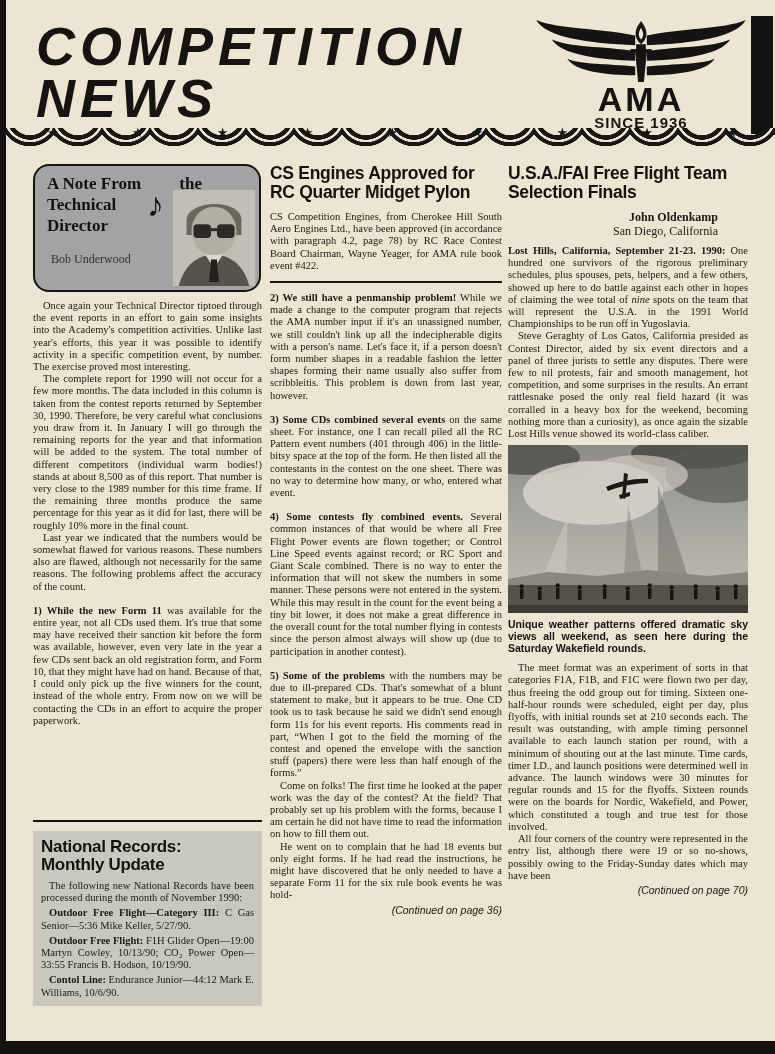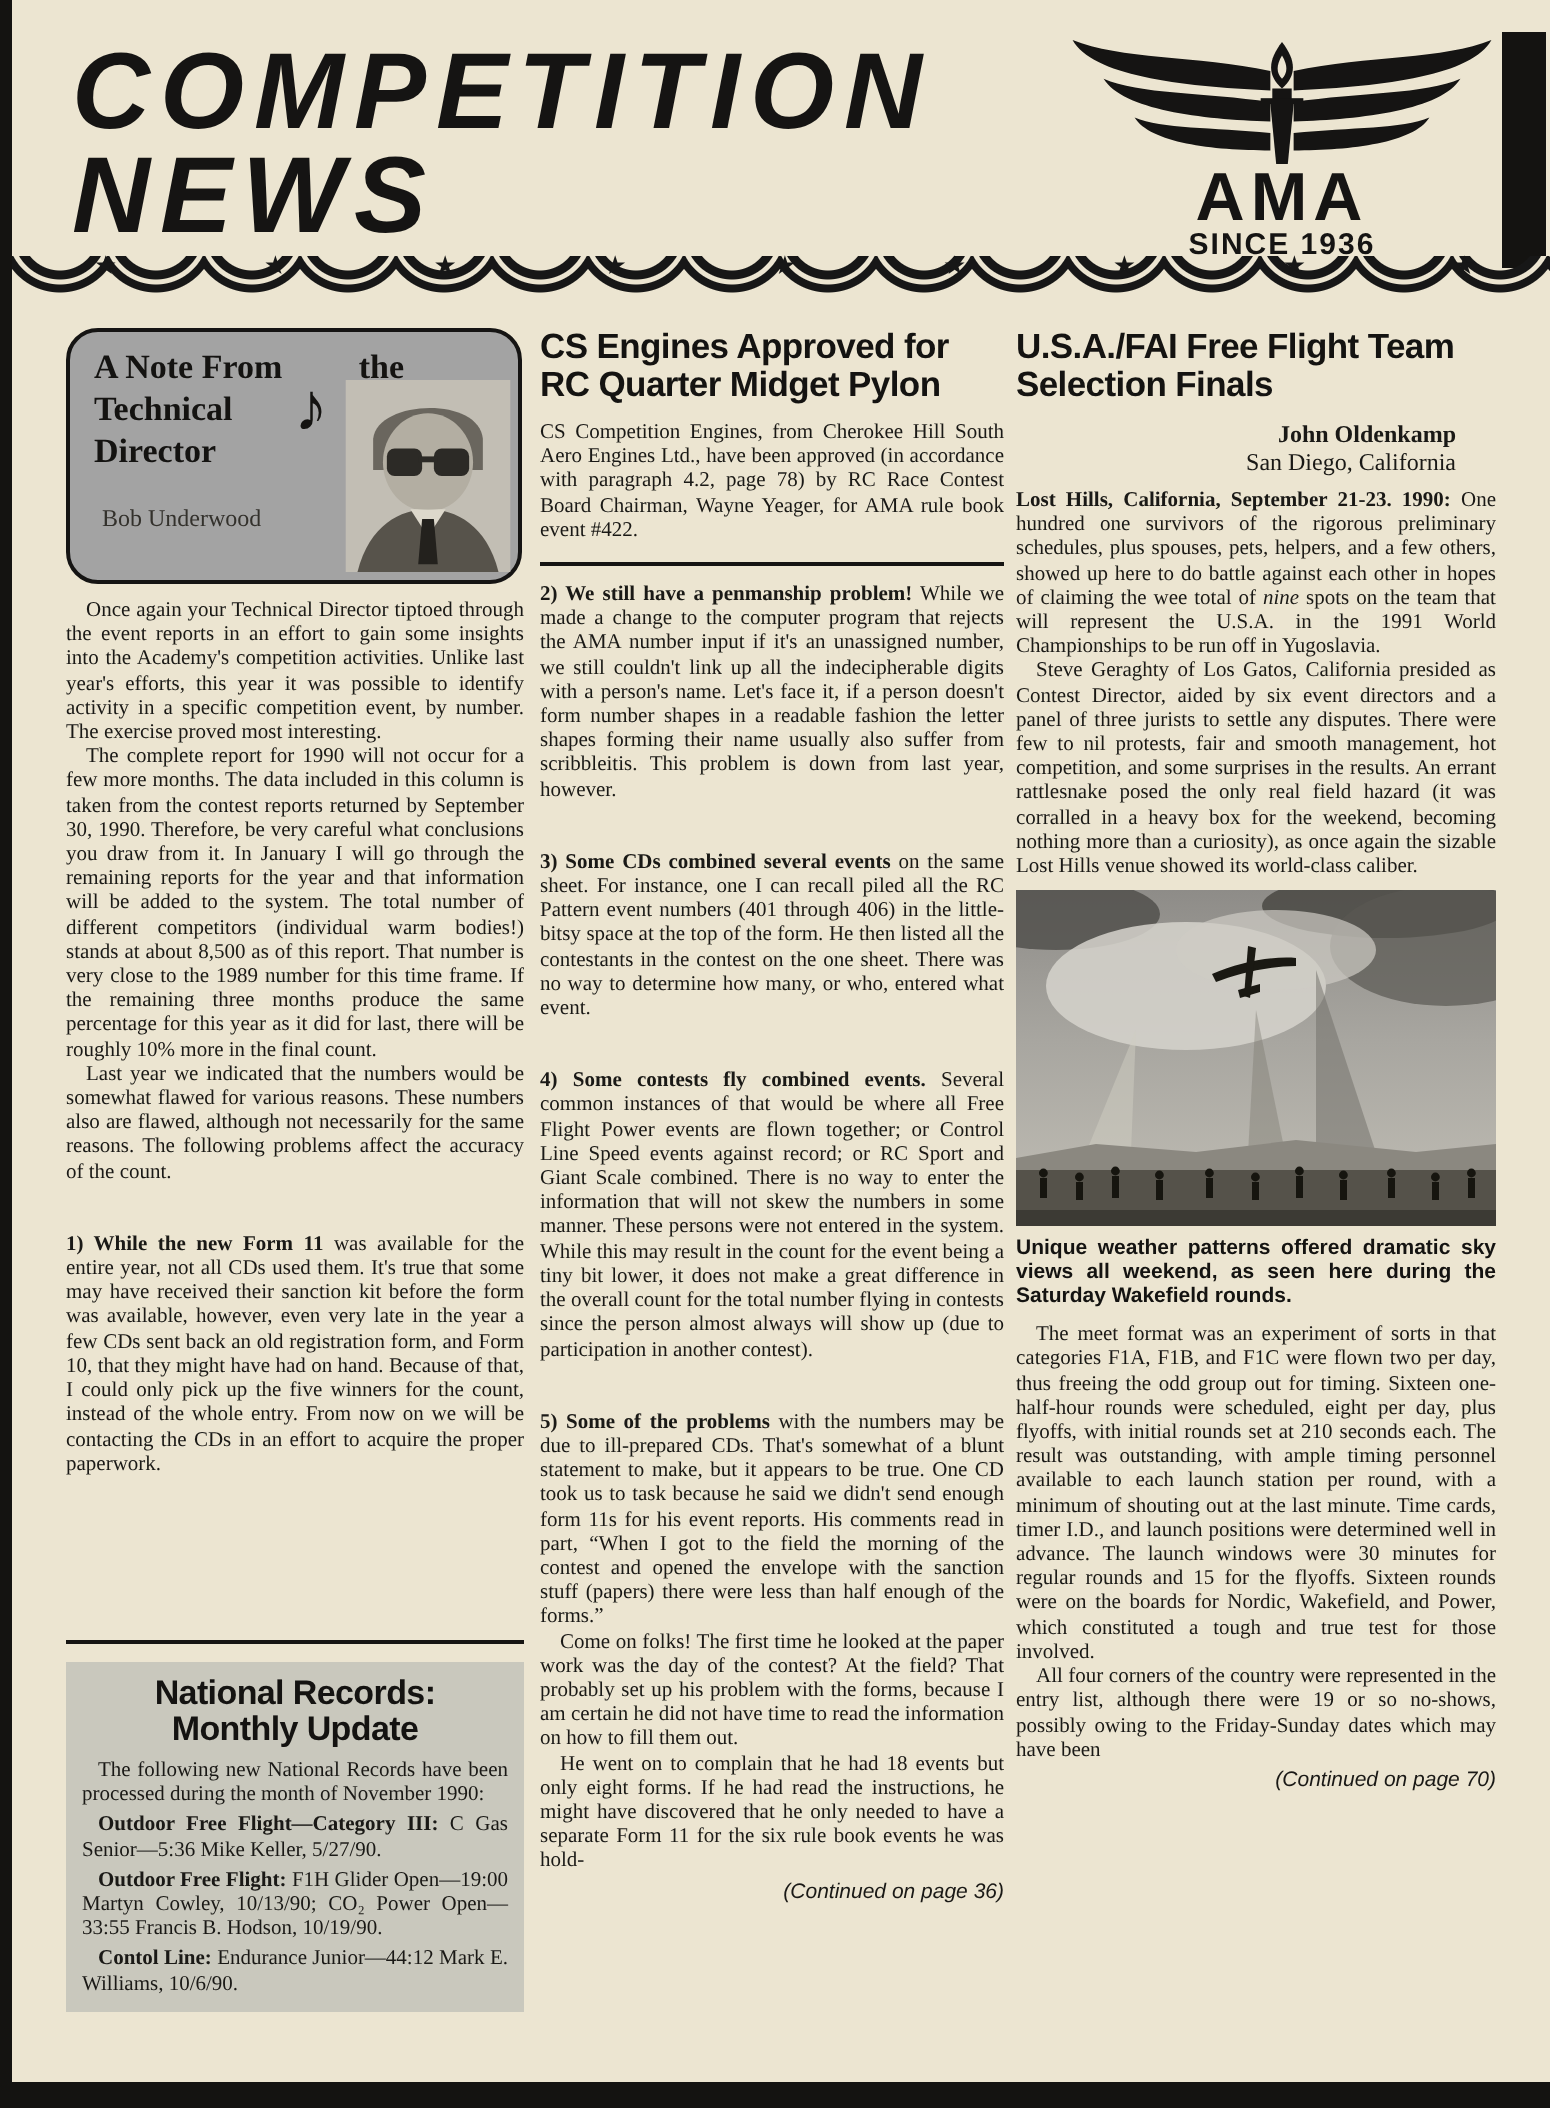--- a/index.html
+++ b/index.html
@@ -23,46 +23,46 @@
      background-image:radial-gradient(circle 31px at 24px -12px,
        transparent 0 19px,#171717 19.5px 23.5px,#ece5d1 24px 26px,#171717 26.5px 30px,transparent 30.5px);
      background-size:48px 34px;background-repeat:repeat-x;}
   .bunting::before{content:"★ ★ ★ ★ ★ ★ ★ ★ ★ ★ ★ ★ ★ ★ ★ ★";position:absolute;left:41px;top:-3px;
      font-size:13px;letter-spacing:35px;color:#171717;white-space:nowrap;}
 
   
   .col{position:absolute;text-align:justify;font-size:10.5px;line-height:12.2px;}
   .col p{margin:0;}
   .col p.indent{text-indent:10px;}
-  .col p.gap{margin-top:24px;}
+  .col p.gap{margin-top:12px;}
   h2.headline{font-family:"Liberation Sans",sans-serif;font-weight:bold;font-size:17.5px;
       line-height:19px;margin:0 0 9px 0;letter-spacing:-0.3px;text-align:left;color:#141311;}
   .rule{border:none;border-top:2px solid #161513;margin:9px 0;}
   .continued{font-family:"Liberation Sans",sans-serif;font-style:italic;font-size:10.5px;
       text-align:right;margin-top:2px !important;}
 
   
   .notebox{position:absolute;left:33px;top:164px;width:224px;height:124px;
       border:2.5px solid #151413;border-radius:16px;background:#a3a3a3;}
   .nb-title{position:absolute;left:12px;top:7px;font-weight:bold;font-size:17px;line-height:21px;color:#141311;}
   .music-note{position:absolute;left:112px;top:22px;font-size:34px;line-height:34px;color:#141311;}
   .nb-author{position:absolute;left:16px;top:86px;font-size:12px;color:#33312c;}
   .nb-photo{position:absolute;right:3px;top:24px;}
 
   .col-left{left:33px;top:300px;width:229px;}
   .leftrule{position:absolute;left:33px;top:820px;width:229px;border:none;border-top:2px solid #161513;margin:0;}
   .nrbox{position:absolute;left:33px;top:831px;width:213px;height:161px;background:#c9c8bd;padding:7px 8px;
       text-align:justify;font-size:10.5px;line-height:12.2px;}
   .nrbox h3{font-family:"Liberation Sans",sans-serif;font-weight:bold;font-size:17px;line-height:18px;
-      margin:0 0 6px 0;letter-spacing:-0.3px;text-align:center;color:#141311;}
+      margin:0 0 6px 0;letter-spacing:-0.3px;text-align:left;color:#141311;}
   .nrbox p{margin:0 0 3px 0;text-indent:8px;}
 
   .col-mid{left:270px;top:164px;width:232px;}
   .col-right{left:508px;top:164px;width:240px;}
-  .byline{text-align:right;font-size:12px;line-height:13.5px;margin:0 20px 7px 0;}
+  .byline{text-align:right;font-size:12px;line-height:13.5px;margin:0 30px 7px 0;}
   .byline-name{font-weight:bold;}
   .photo{display:block;margin:5px 0 5px 0;}
   .caption{font-family:"Liberation Sans",sans-serif;font-weight:bold;font-size:10.5px;
       line-height:12px;text-align:justify;margin:0 0 8px 0 !important;color:#141311;}
 
   .footer{position:absolute;left:508px;top:1012px;width:240px;text-align:right;
       font-family:"Liberation Sans",sans-serif;font-size:21px;color:#141311;}
   .footer .pageno{font-weight:bold;margin-left:14px;}
 </style>
 </head>

